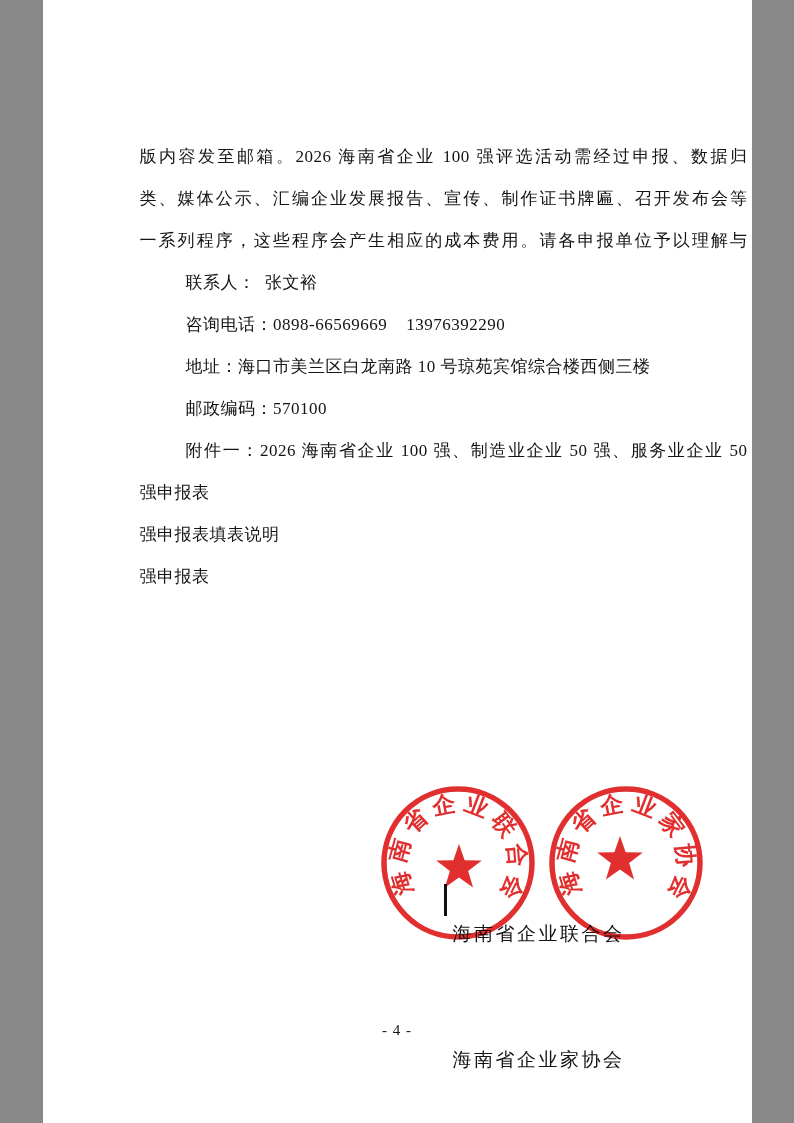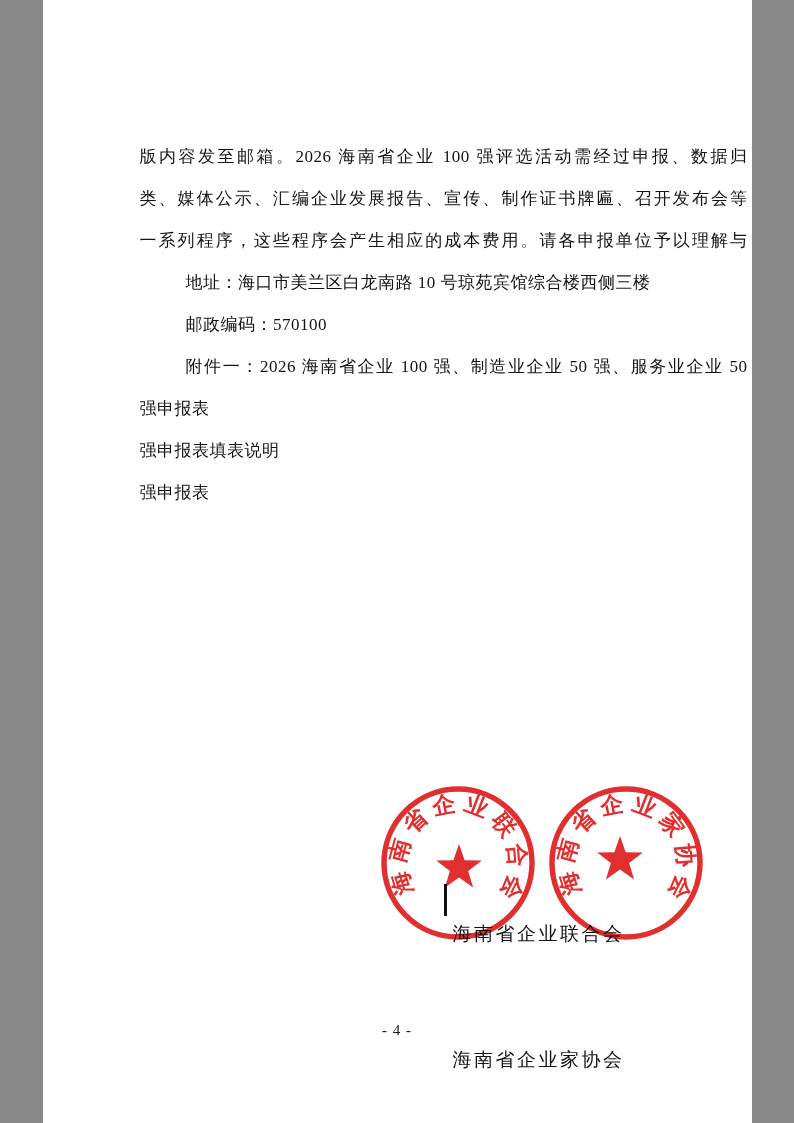--- a/index.html
+++ b/index.html
@@ -64,20 +64,22 @@
 </style>
 </head>
 <body>
 
 <div class="page">
 
   <div class="content">
     <div class="line fill">版内容发至邮箱。2026 海南省企业 100 强评选活动需经过申报、数据归</div>
     <div class="line fill">类、媒体公示、汇编企业发展报告、宣传、制作证书牌匾、召开发布会等</div>
     <div class="line fill">一系列程序，这些程序会产生相应的成本费用。请各申报单位予以理解与</div>
+    <div class="line indent">联系人：  张文裕</div>
+    <div class="line indent">咨询电话：0898-66569669    13976392290</div>
     <div class="line indent">地址：海口市美兰区白龙南路 10 号琼苑宾馆综合楼西侧三楼</div>
     <div class="line indent">邮政编码：570100</div>
     <div class="line indent fill">附件一：2026 海南省企业 100 强、制造业企业 50 强、服务业企业 50</div>
     <div class="line">强申报表</div>
     <div class="line">强申报表填表说明</div>
     <div class="line">强申报表</div>
   </div>
 
   <div class="signature">
     <div>海南省企业联合会</div>

